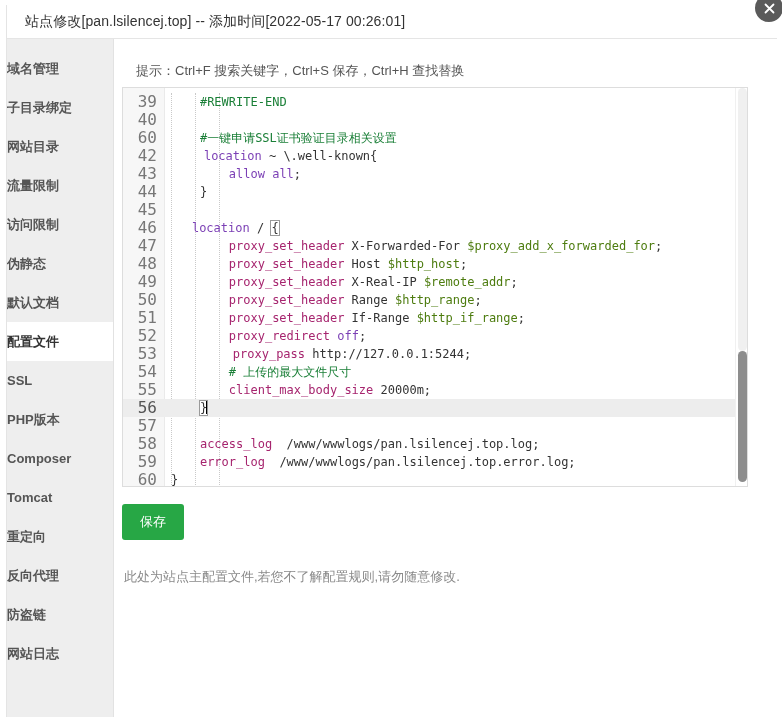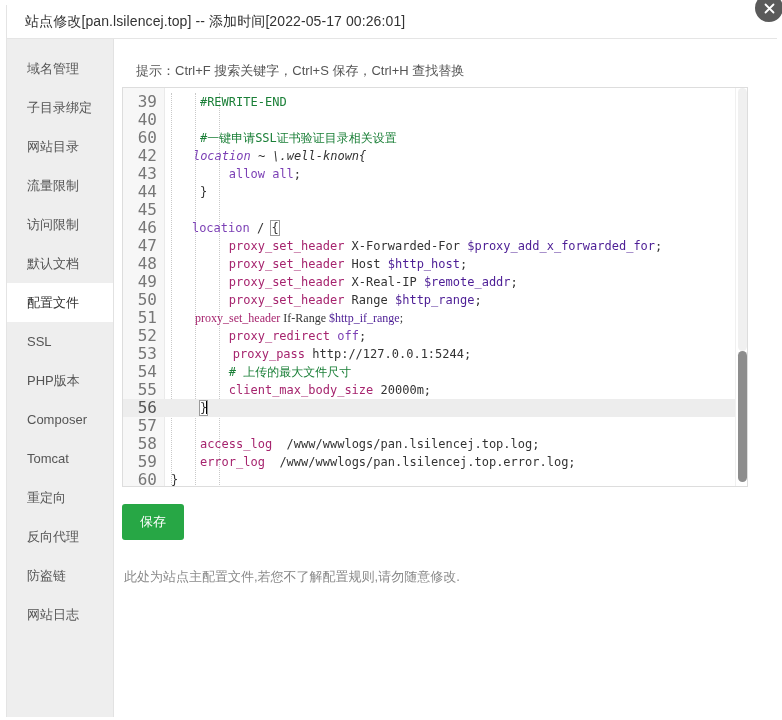--- a/index.html
+++ b/index.html
@@ -72,26 +72,26 @@
     width: 107px;
     background: #eeeeee;
     border-right: 1px solid #e2e2e2;
     padding-top: 10px;
     flex: none;
     overflow: hidden;
   }
   .side-item {
     height: 39px;
     line-height: 39px;
-    padding-left: 20px;
     font-size: 13px;
     color: #555555;
     cursor: pointer;
     white-space: nowrap;
     background: transparent;
+    font-weight: bold;
   }
   .side-item.active {
     background: #ffffff;
     color: #333333;
   }
 
   .content {
     flex: 1;
     position: relative;
     background: #ffffff;
@@ -162,21 +162,21 @@
     position: absolute;
     top: 0;
     width: 1px;
     border-left: 1px dotted #c9c9c9;
   }
 
   
   .tk-comment { color: #1a7f37; }
   .tk-key     { color: #a6246e; }
   .tk-kw      { color: #7b3fb5; }
-  .tk-var     { color: #4c1d95; }
+  .tk-var     { color: #4d7c0f; }
   .tk-plain   { color: #333333; }
   .brace-match {
     outline: 1px solid #9a9a9a;
     background: #ffffff;
   }
   .caret {
     display: inline-block;
     width: 0; height: 13px;
     border-left: 1.5px solid #000000;
     vertical-align: -2px;
@@ -239,20 +239,21 @@
     </div>
 
     <div class="modal-body">
 
       <div class="sidebar" id="sidebar">
           <div class="side-item"><span>域名管理</span></div>
           <div class="side-item"><span>子目录绑定</span></div>
           <div class="side-item"><span>网站目录</span></div>
           <div class="side-item"><span>流量限制</span></div>
           <div class="side-item"><span>访问限制</span></div>
+          <div class="side-item"><span>伪静态</span></div>
           <div class="side-item"><span>默认文档</span></div>
           <div class="side-item active"><span>配置文件</span></div>
           <div class="side-item"><span>SSL</span></div>
           <div class="side-item"><span>PHP版本</span></div>
           <div class="side-item"><span>Composer</span></div>
           <div class="side-item"><span>Tomcat</span></div>
           <div class="side-item"><span>重定向</span></div>
           <div class="side-item"><span>反向代理</span></div>
           <div class="side-item"><span>防盗链</span></div>
           <div class="side-item"><span>网站日志</span></div>
@@ -266,30 +267,30 @@
           <div class="gutter-bg"></div>
           <div class="guides" id="guides">
               <div class="guide" style="left: 48px; height: 396px;"></div>
               <div class="guide" style="left: 72px; height: 396px;"></div>
               <div class="guide" style="left: 96px; height: 396px;"></div>
             </div>
           <div class="code-area" id="code-area">
               <div class="line"><span class="lnum">39</span><span class="ltext" style="left: 48px;">    <span class="tk-comment">#REWRITE-END</span></span></div>
               <div class="line"><span class="lnum">40</span><span class="ltext" style="left: 48px;">    </span></div>
               <div class="line"><span class="lnum">60</span><span class="ltext" style="left: 48px;">    <span class="tk-comment">#一键申请SSL证书验证目录相关设置</span></span></div>
-              <div class="line"><span class="lnum">42</span><span class="ltext" style="left: 41px; font-style: italic;">    <span class="tk-kw">location</span><span class="tk-plain"> ~ </span><span class="tk-plain">\.well-known</span><span class="tk-plain">{</span></span></div>
+              <div class="line"><span class="lnum">42</span><span class="ltext" style="left: 52px;">    <span class="tk-kw">location</span><span class="tk-plain"> ~ </span><span class="tk-plain">\.well-known</span><span class="tk-plain">{</span></span></div>
               <div class="line"><span class="lnum">43</span><span class="ltext" style="left: 48px;">        <span class="tk-kw">allow</span><span class="tk-plain"> </span><span class="tk-kw">all</span><span class="tk-plain">;</span></span></div>
               <div class="line"><span class="lnum">44</span><span class="ltext" style="left: 48px;">    <span class="tk-plain">}</span></span></div>
               <div class="line"><span class="lnum">45</span><span class="ltext" style="left: 48px;">    </span></div>
               <div class="line"><span class="lnum">46</span><span class="ltext" style="left: 40px;">    <span class="tk-kw">location</span><span class="tk-plain"> / </span><span class="tk-plain brace-match">{</span></span></div>
               <div class="line"><span class="lnum">47</span><span class="ltext" style="left: 48px;">        <span class="tk-key">proxy_set_header</span><span class="tk-plain"> X-Forwarded-For </span><span class="tk-var">$proxy_add_x_forwarded_for</span><span class="tk-plain">;</span></span></div>
               <div class="line"><span class="lnum">48</span><span class="ltext" style="left: 48px;">        <span class="tk-key">proxy_set_header</span><span class="tk-plain"> Host </span><span class="tk-var">$http_host</span><span class="tk-plain">;</span></span></div>
               <div class="line"><span class="lnum">49</span><span class="ltext" style="left: 48px;">        <span class="tk-key">proxy_set_header</span><span class="tk-plain"> X-Real-IP </span><span class="tk-var">$remote_addr</span><span class="tk-plain">;</span></span></div>
               <div class="line"><span class="lnum">50</span><span class="ltext" style="left: 48px;">        <span class="tk-key">proxy_set_header</span><span class="tk-plain"> Range </span><span class="tk-var">$http_range</span><span class="tk-plain">;</span></span></div>
-              <div class="line"><span class="lnum">51</span><span class="ltext" style="left: 48px; font-family: Liberation Serif, serif;">        <span class="tk-key">proxy_set_header</span><span class="tk-plain"> If-Range </span><span class="tk-var">$http_if_range</span><span class="tk-plain">;</span></span></div>
+              <div class="line"><span class="lnum">51</span><span class="ltext" style="left: 48px;">        <span class="tk-key">proxy_set_header</span><span class="tk-plain"> If-Range </span><span class="tk-var">$http_if_range</span><span class="tk-plain">;</span></span></div>
               <div class="line"><span class="lnum">52</span><span class="ltext" style="left: 48px;">        <span class="tk-key">proxy_redirect</span><span class="tk-plain"> </span><span class="tk-kw">off</span><span class="tk-plain">;</span></span></div>
               <div class="line"><span class="lnum">53</span><span class="ltext" style="left: 52px;">        <span class="tk-key">proxy_pass</span><span class="tk-plain"> http://127.0.0.1:5244;</span></span></div>
               <div class="line"><span class="lnum">54</span><span class="ltext" style="left: 48px;">        <span class="tk-comment"># 上传的最大文件尺寸</span></span></div>
               <div class="line"><span class="lnum">55</span><span class="ltext" style="left: 48px;">        <span class="tk-key">client_max_body_size</span><span class="tk-plain"> 20000m;</span></span></div>
               <div class="line active"><span class="lnum">56</span><span class="ltext" style="left: 48px;">    <span class="tk-plain brace-match">}</span><span class="caret"></span></span></div>
               <div class="line"><span class="lnum">57</span><span class="ltext" style="left: 48px;">    </span></div>
               <div class="line"><span class="lnum">58</span><span class="ltext" style="left: 48px;">    <span class="tk-key">access_log</span><span class="tk-plain">  /www/wwwlogs/pan.lsilencej.top.log;</span></span></div>
               <div class="line"><span class="lnum">59</span><span class="ltext" style="left: 48px;">    <span class="tk-key">error_log</span><span class="tk-plain">  /www/wwwlogs/pan.lsilencej.top.error.log;</span></span></div>
               <div class="line"><span class="lnum">60</span><span class="ltext" style="left: 48px;"><span class="tk-plain">}</span></span></div>
             </div>

